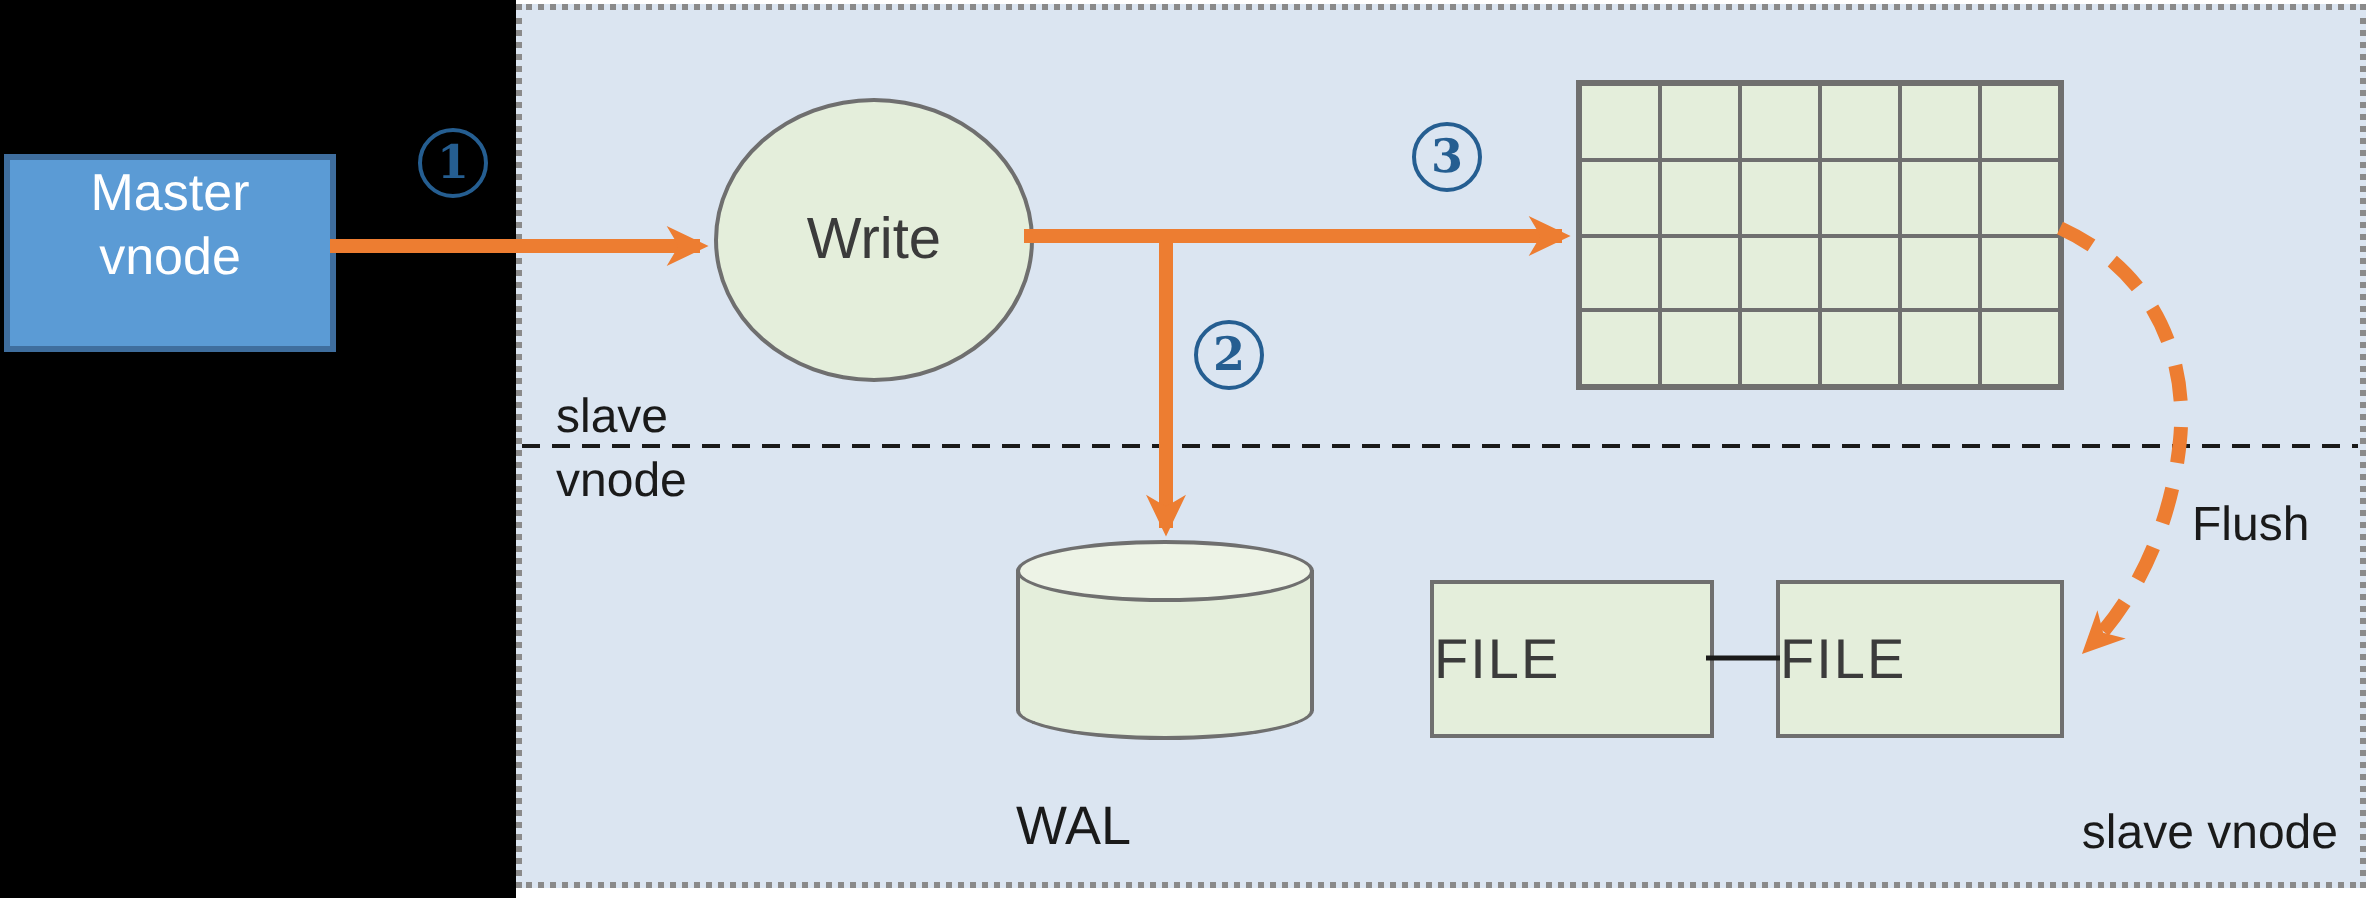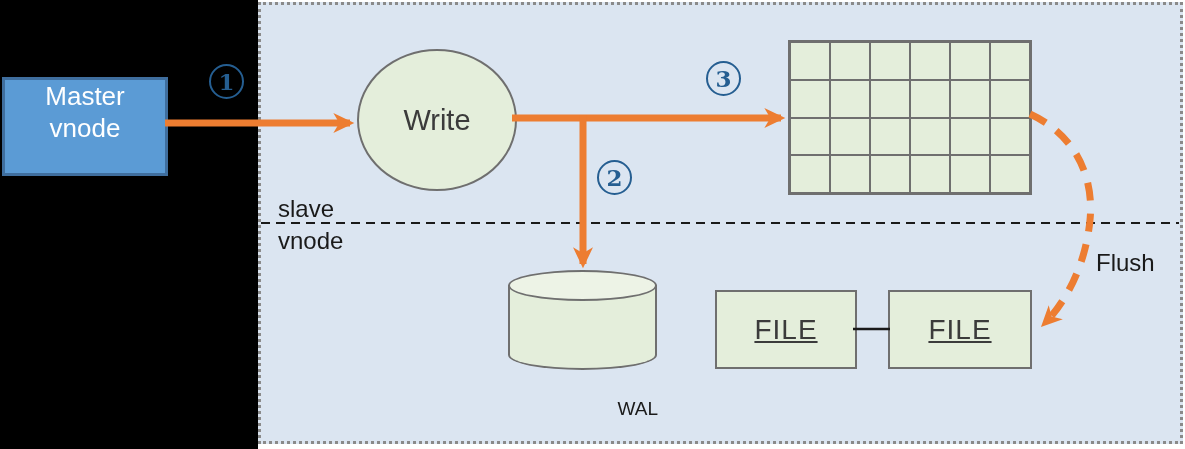--- a/index.html
+++ b/index.html
@@ -37,36 +37,36 @@
     position:absolute;left:788px;top:40px;width:240px;height:151px;
     border:2px solid var(--node-border,#6f6f6f);
     display:grid;grid-template-columns:repeat(6,1fr);grid-template-rows:repeat(4,1fr);
   }
   .mem-cell{background:var(--node-fill,#e4eedb);border:1px solid var(--node-border,#6f6f6f);}
   .label{position:absolute;color:var(--label-text,#111);font-size:24px;}
   .label-memory{left:278px;top:195px;}
   .label-disk{left:278px;top:227px;}
   .label-flush{left:1096px;top:249px;}
   .label-slave{right:16px;top:403px;}
-  .label-wal{left:508px;top:398px;width:150px;text-align:right;font-size:19px;}
+  .label-wal{left:508px;top:398px;width:150px;text-align:left;font-size:27px;}
   .cylinder{position:absolute;left:508px;top:270px;width:150px;height:103px;}
   .cyl-body{
     position:absolute;left:0;top:15px;width:145px;height:83px;
     background:var(--node-fill,#e4eedb);border:2.5px solid var(--node-border,#6f6f6f);border-top:none;
     border-radius:0 0 75px 75px / 0 0 15px 15px;
   }
   .cyl-top{
     position:absolute;left:0;top:0;width:145px;height:27px;border-radius:50%;
     background:var(--cyl-top-fill,#edf3e6);border:2.5px solid var(--node-border,#6f6f6f);
   }
   .file-box{
     position:absolute;top:290px;height:75px;
     background:var(--node-fill,#e4eedb);border:2.5px solid var(--node-border,#6f6f6f);
-    display:flex;align-items:center;justify-content:center;
-    color:var(--node-text,#3b3b3b);font-size:28px;letter-spacing:1px;text-decoration:underline;
+    display:flex;align-items:center;
+    color:var(--node-text,#3b3b3b);font-size:28px;letter-spacing:1px;
   }
   .file-1{left:715px;width:138px;}
   .file-2{left:888px;width:140px;}
   .overlay{position:absolute;left:0;top:0;width:1185px;height:449px;pointer-events:none;}
   .orange-stroke{stroke:var(--arrow,#ed7d31);fill:none;}
   .dark-stroke{stroke:var(--label-text,#1a1a1a);fill:none;}
   .arrowhead-fill{fill:var(--arrow,#ed7d31);}
 </style>
 </head>
 <body>
@@ -146,14 +146,15 @@
     <span>2</span>
   </div>
   <div class="step-badge step-3">
     <span>3</span>
   </div>
 
   <div class="label label-memory">slave</div>
   <div class="label label-disk">vnode</div>
   <div class="label label-wal">WAL</div>
   <div class="label label-flush">Flush</div>
+  <div class="label label-slave">slave vnode</div>
 
 </div>
 
 </body></html>

